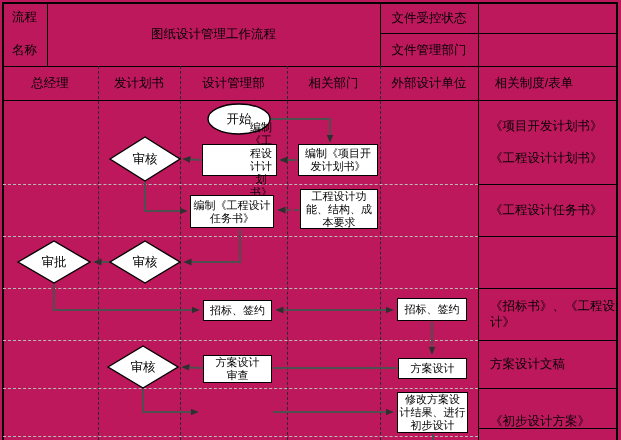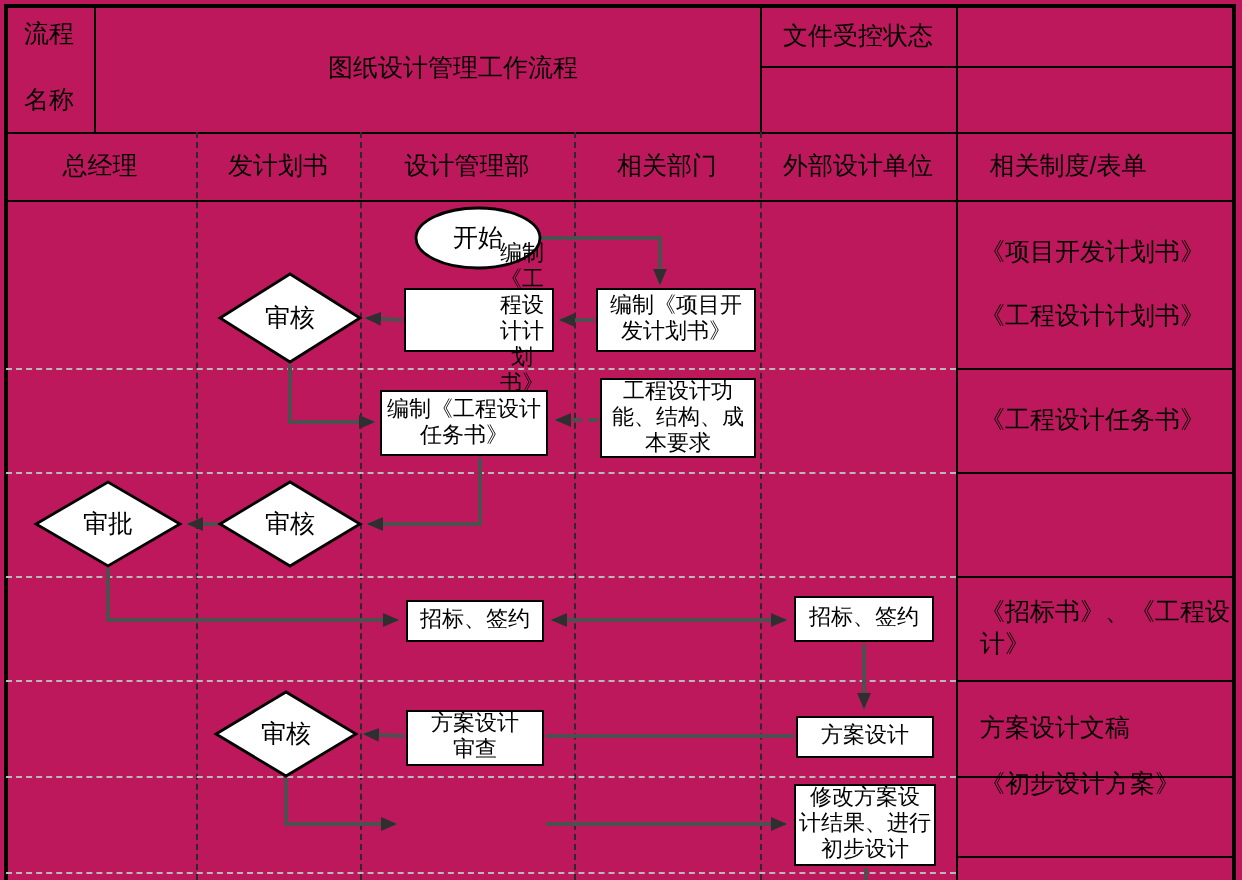--- a/index.html
+++ b/index.html
@@ -65,39 +65,40 @@
     <div class="dhl" style="left:3px;top:184px;width:475px;"></div>
     <div class="dhl" style="left:3px;top:236px;width:475px;"></div>
     <div class="dhl" style="left:3px;top:288px;width:475px;"></div>
     <div class="dhl" style="left:3px;top:340px;width:475px;"></div>
     <div class="dhl" style="left:3px;top:388px;width:475px;"></div>
     <div class="dhl" style="left:3px;top:436px;width:475px;"></div>
   </div>
 
   <div class="cell" style="left:2px;top:2px;width:45px;height:64px;line-height:33px;">流程
 名称</div>
-  <div class="cell" style="left:60px;top:2px;width:333px;height:64px;font-family:Liberation Serif, serif;">图纸设计管理工作流程</div>
+  <div class="cell" style="left:47px;top:2px;width:333px;height:64px;font-family:Liberation Serif, serif;">图纸设计管理工作流程</div>
   <div class="cell" style="left:380px;top:2px;width:98px;height:31px;">文件受控状态</div>
   <div class="cell" style="left:478px;top:2px;width:139px;height:31px;"></div>
+  <div class="cell" style="left:380px;top:33px;width:98px;height:33px;">文件管理部门</div>
   <div class="cell" style="left:478px;top:33px;width:139px;height:33px;"></div>
 
   <div class="cell" style="left:2px;top:66px;width:96px;height:34px;">总经理</div>
   <div class="cell" style="left:98px;top:66px;width:82px;height:34px;">发计划书</div>
   <div class="cell" style="left:180px;top:66px;width:107px;height:34px;">设计管理部</div>
   <div class="cell" style="left:287px;top:66px;width:93px;height:34px;">相关部门</div>
   <div class="cell" style="left:380px;top:66px;width:98px;height:34px;">外部设计单位</div>
   <div class="cell" style="left:478px;top:66px;width:112px;height:34px;">相关制度/表单</div>
 
   <div class="cell left forms0" style="left:478px;top:100px;width:140px;height:84px;">《项目开发计划书》
 《工程设计计划书》</div>
   <div class="cell left" style="left:478px;top:184px;width:140px;height:52px;">《工程设计任务书》</div>
   <div class="cell left" style="left:478px;top:236px;width:140px;height:52px;"></div>
   <div class="cell left" style="left:478px;top:288px;width:140px;height:52px;">《招标书》、《工程设计》</div>
   <div class="cell left" style="left:478px;top:340px;width:140px;height:48px;">方案设计文稿</div>
-  <div class="cell left" style="left:478px;top:372px;width:140px;height:40px;">《初步设计方案》</div>
+  <div class="cell left" style="left:478px;top:401px;width:140px;height:40px;">《初步设计方案》</div>
 
   <svg id="flow" width="621" height="440" viewBox="0 0 621 440">
     <defs>
       <marker id="arrE" markerWidth="9" markerHeight="8" refX="7.5" refY="3.5" orient="auto" markerUnits="userSpaceOnUse">
         <path d="M0,0 L8,3.5 L0,7 z" fill="#2f2f2f"></path>
       </marker>
       <marker id="arrS" markerWidth="9" markerHeight="8" refX="0.5" refY="3.5" orient="auto" markerUnits="userSpaceOnUse">
         <path d="M8,0 L0,3.5 L8,7 z" fill="#2f2f2f"></path>
       </marker>
     </defs>

